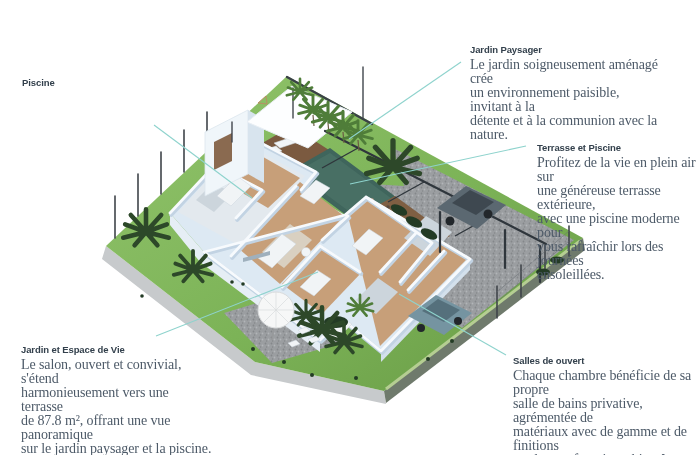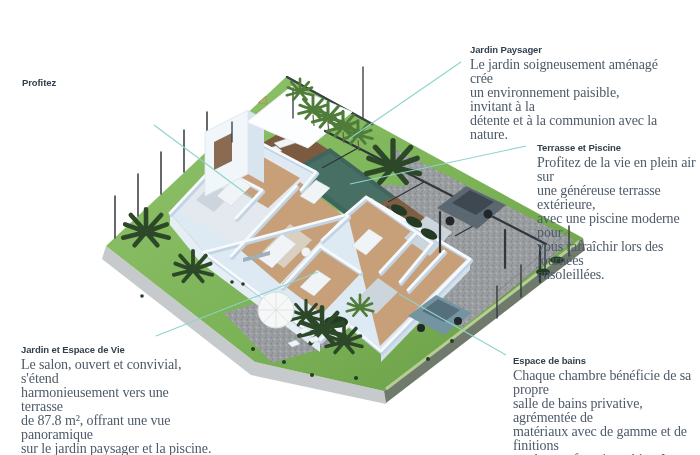--- a/index.html
+++ b/index.html
@@ -247,21 +247,21 @@
     <g>
       <line class="leader" x1="154" y1="125" x2="252" y2="198"></line>
       <line class="leader" x1="461" y1="62" x2="349" y2="139"></line>
       <line class="leader" x1="526" y1="146" x2="350" y2="184"></line>
       <line class="leader" x1="156" y1="336" x2="318" y2="272"></line>
       <line class="leader" x1="506" y1="355" x2="399" y2="294"></line>
     </g>
   </svg>
 
   <div class="callout" id="co-chambres">
-    <div class="co-title">Profitez</div>
+    <div class="co-title">Piscine</div>
   </div>
 
   <div class="callout" id="co-jardin">
     <div class="co-title">Jardin Paysager</div>
     <div class="co-body">Le jardin soigneusement aménagé crée
 un environnement paisible, invitant à la
 détente et à la communion avec la nature.</div>
   </div>
 
   <div class="callout" id="co-terrasse">
@@ -275,20 +275,20 @@
 
   <div class="callout" id="co-salon">
     <div class="co-title">Jardin et Espace de Vie</div>
     <div class="co-body">Le salon, ouvert et convivial, s'étend
 harmonieusement vers une terrasse
 de 87.8 m², offrant une vue panoramique
 sur le jardin paysager et la piscine.</div>
   </div>
 
   <div class="callout" id="co-salles">
-    <div class="co-title">Espace de bains</div>
+    <div class="co-title">Salles de ouvert</div>
     <div class="co-body">Chaque chambre bénéficie de sa propre
 salle de bains privative, agrémentée de
 matériaux avec de gamme et de finitions
 modernes, favorisant bien-être et détente.</div>
   </div>
 
 </div>
 
 </body></html>

